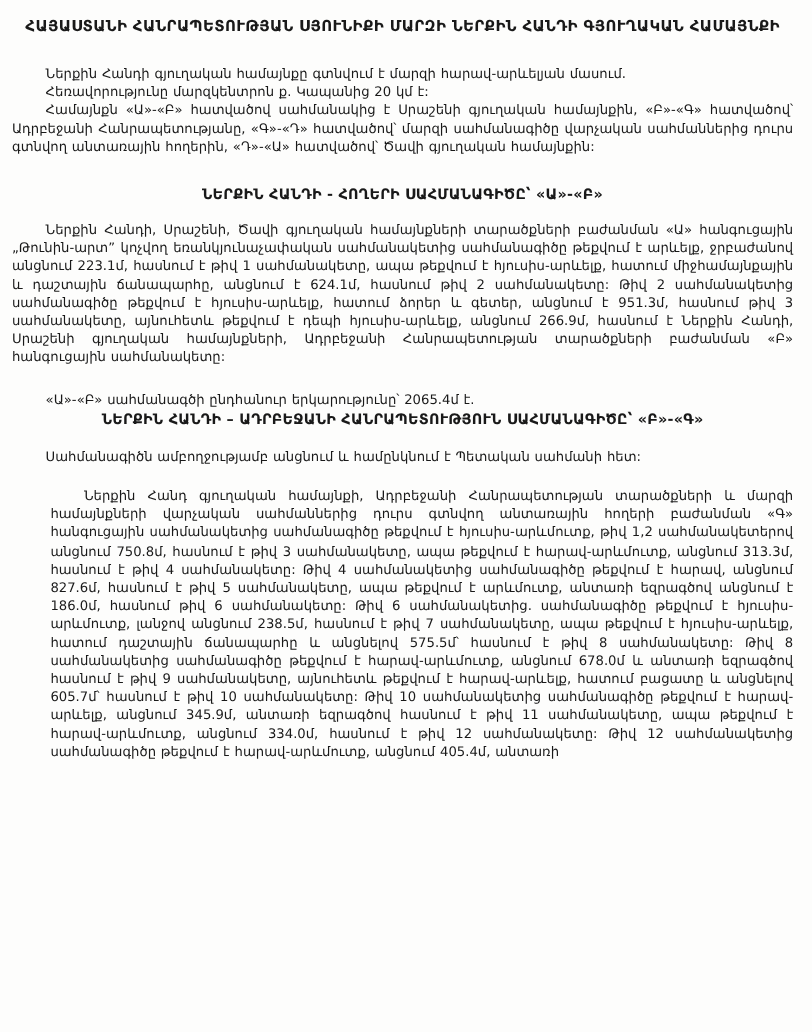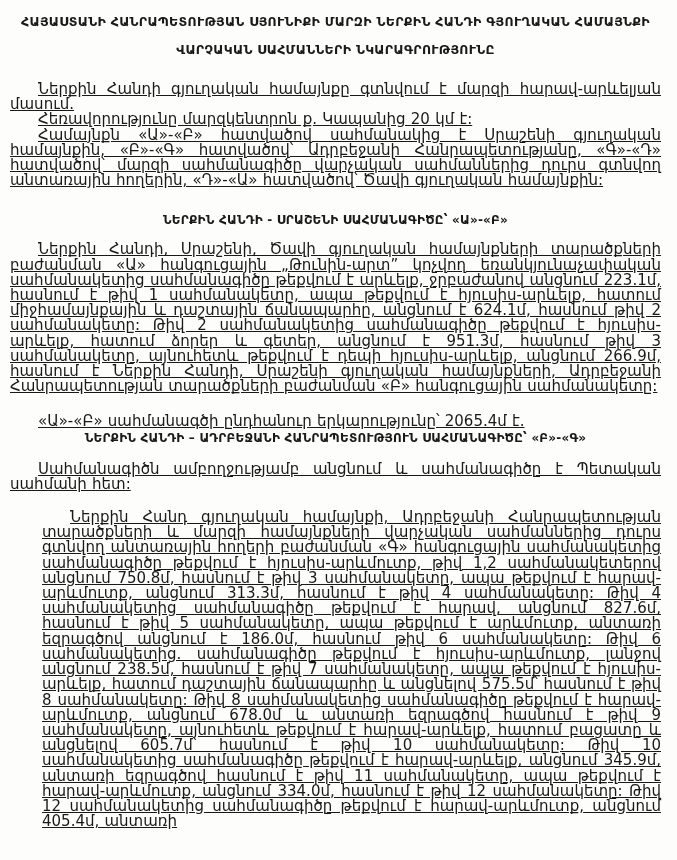--- a/index.html
+++ b/index.html
@@ -24,27 +24,26 @@
     font-weight: bold;
     font-size: 12.5px;
     line-height: 16px;
     letter-spacing: 0.3px;
     margin: 0;
   }
   .doc-title.second {
     margin-top: 12px;
   }
   .para {
-    font-size: 15px;
+    font-size: 11px;
     line-height: 15.2px;
     text-align: justify;
     text-indent: 28px;
     margin: 0;
     word-spacing: 0.5px;
-    text-decoration: underline;
   }
   .intro-block {
     margin-top: 24px;
   }
   .section-heading {
     text-align: center;
     font-weight: bold;
     font-size: 12px;
     line-height: 16px;
     letter-spacing: 0.2px;
@@ -57,30 +56,29 @@
   .mt-p2 { margin-top: 16px; }
   .mt-h3 { margin-top: 16px; }
   .mt-b3 { margin-top: 18px; margin-left: 32px; }
 </style>
 </head>
 <body>
 
 <div class="page">
 
   <p class="doc-title">ՀԱՅԱՍՏԱՆԻ ՀԱՆՐԱՊԵՏՈՒԹՅԱՆ ՍՅՈՒՆԻՔԻ ՄԱՐԶԻ ՆԵՐՔԻՆ ՀԱՆԴԻ ԳՅՈՒՂԱԿԱՆ ՀԱՄԱՅՆՔԻ</p>
-  <p class="doc-title second">ՎԱՐՉԱԿԱՆ ՍԱՀՄԱՆՆԵՐԻ ՆԿԱՐԱԳՐՈՒԹՅՈՒՆԸ</p>
 
   <div class="intro-block">
     <p class="para">Ներքին Հանդի  գյուղական համայնքը գտնվում է մարզի հարավ-արևելյան մասում.</p>
     <p class="para">Հեռավորությունը մարզկենտրոն ք. Կապանից  20 կմ է:</p>
     <p class="para">Համայնքն «Ա»-«Բ» հատվածով սահմանակից է Սրաշենի գյուղական համայնքին, «Բ»-«Գ» հատվածով՝ Ադրբեջանի Հանրապետությանը, «Գ»-«Դ» հատվածով՝ մարզի սահմանագիծը վարչական սահմաններից դուրս գտնվող անտառային հողերին, «Դ»-«Ա» հատվածով՝ Ծավի գյուղական համայնքին:</p>
   </div>
 
-  <p class="section-heading mt-h1">ՆԵՐՔԻՆ ՀԱՆԴԻ - ՍՐԱՇԵՆԻ  ՍԱՀՄԱՆԱԳԻԾԸ՝  «Ա»-«Բ»</p>
+  <p class="section-heading mt-h1">ՆԵՐՔԻՆ ՀԱՆԴԻ - ՀՈՂԵՐԻ  ՍԱՀՄԱՆԱԳԻԾԸ՝  «Ա»-«Բ»</p>
   <p class="para mt-b1">Ներքին Հանդի, Սրաշենի, Ծավի գյուղական  համայնքների տարածքների բաժանման «Ա» հանգուցային  „Թունին-արտ” կոչվող եռանկյունաչափական սահմանակետից սահմանագիծը թեքվում է արևելք, ջրբաժանով անցնում 223.1մ, հասնում է թիվ 1 սահմանակետը, ապա թեքվում է հյուսիս-արևելք, հատում միջհամայնքային և դաշտային ճանապարհը, անցնում է 624.1մ, հասնում թիվ 2 սահմանակետը: Թիվ 2 սահմանակետից սահմանագիծը թեքվում է հյուսիս-արևելք, հատում  ձորեր և գետեր, անցնում է 951.3մ, հասնում թիվ 3 սահմանակետը, այնուհետև թեքվում է դեպի հյուսիս-արևելք, անցնում 266.9մ, հասնում է Ներքին Հանդի, Սրաշենի գյուղական համայնքների, Ադրբեջանի Հանրապետության տարածքների բաժանման «Բ»  հանգուցային սահմանակետը:</p>
   <p class="para mt-len">«Ա»-«Բ» սահմանագծի ընդհանուր երկարությունը՝   2065.4մ է.</p>
 
   <p class="section-heading mt-h2">ՆԵՐՔԻՆ ՀԱՆԴԻ – ԱԴՐԲԵՋԱՆԻ  ՀԱՆՐԱՊԵՏՈՒԹՅՈՒՆ ՍԱՀՄԱՆԱԳԻԾԸ՝  «Բ»-«Գ»</p>
-  <p class="para mt-p2">Սահմանագիծն ամբողջությամբ անցնում և սահմանագիծը է Պետական սահմանի հետ:</p>
+  <p class="para mt-p2">Սահմանագիծն ամբողջությամբ անցնում և համընկնում է Պետական սահմանի հետ:</p>
 
   <p class="para mt-b3">Ներքին Հանդ գյուղական  համայնքի, Ադրբեջանի Հանրապետության տարածքների և մարզի համայնքների վարչական սահմաններից դուրս գտնվող անտառային հողերի բաժանման «Գ» հանգուցային սահմանակետից սահմանագիծը թեքվում է հյուսիս-արևմուտք, թիվ 1,2 սահմանակետերով անցնում 750.8մ, հասնում է թիվ 3 սահմանակետը, ապա թեքվում է հարավ-արևմուտք, անցնում 313.3մ, հասնում է թիվ 4 սահմանակետը: Թիվ 4 սահմանակետից սահմանագիծը թեքվում է հարավ, անցնում 827.6մ, հասնում է թիվ 5 սահմանակետը, ապա թեքվում է արևմուտք, անտառի եզրագծով անցնում է 186.0մ, հասնում թիվ 6 սահմանակետը: Թիվ 6 սահմանակետից. սահմանագիծը թեքվում է հյուսիս-արևմուտք, լանջով անցնում 238.5մ, հասնում է թիվ 7 սահմանակետը, ապա թեքվում է հյուսիս-արևելք, հատում դաշտային ճանապարհը և անցնելով 575.5մ՝ հասնում է թիվ 8 սահմանակետը: Թիվ 8 սահմանակետից սահմանագիծը թեքվում է հարավ-արևմուտք, անցնում 678.0մ և անտառի եզրագծով հասնում է թիվ 9 սահմանակետը, այնուհետև թեքվում է հարավ-արևելք, հատում բացատը և անցնելով 605.7մ՝ հասնում է թիվ 10 սահմանակետը: Թիվ 10 սահմանակետից սահմանագիծը թեքվում է հարավ-արևելք, անցնում 345.9մ, անտառի եզրագծով հասնում է թիվ 11 սահմանակետը, ապա թեքվում է հարավ-արևմուտք, անցնում 334.0մ, հասնում է թիվ 12 սահմանակետը: Թիվ 12 սահմանակետից սահմանագիծը թեքվում է հարավ-արևմուտք, անցնում 405.4մ, անտառի</p>
 
 </div>
 
 </body></html>

